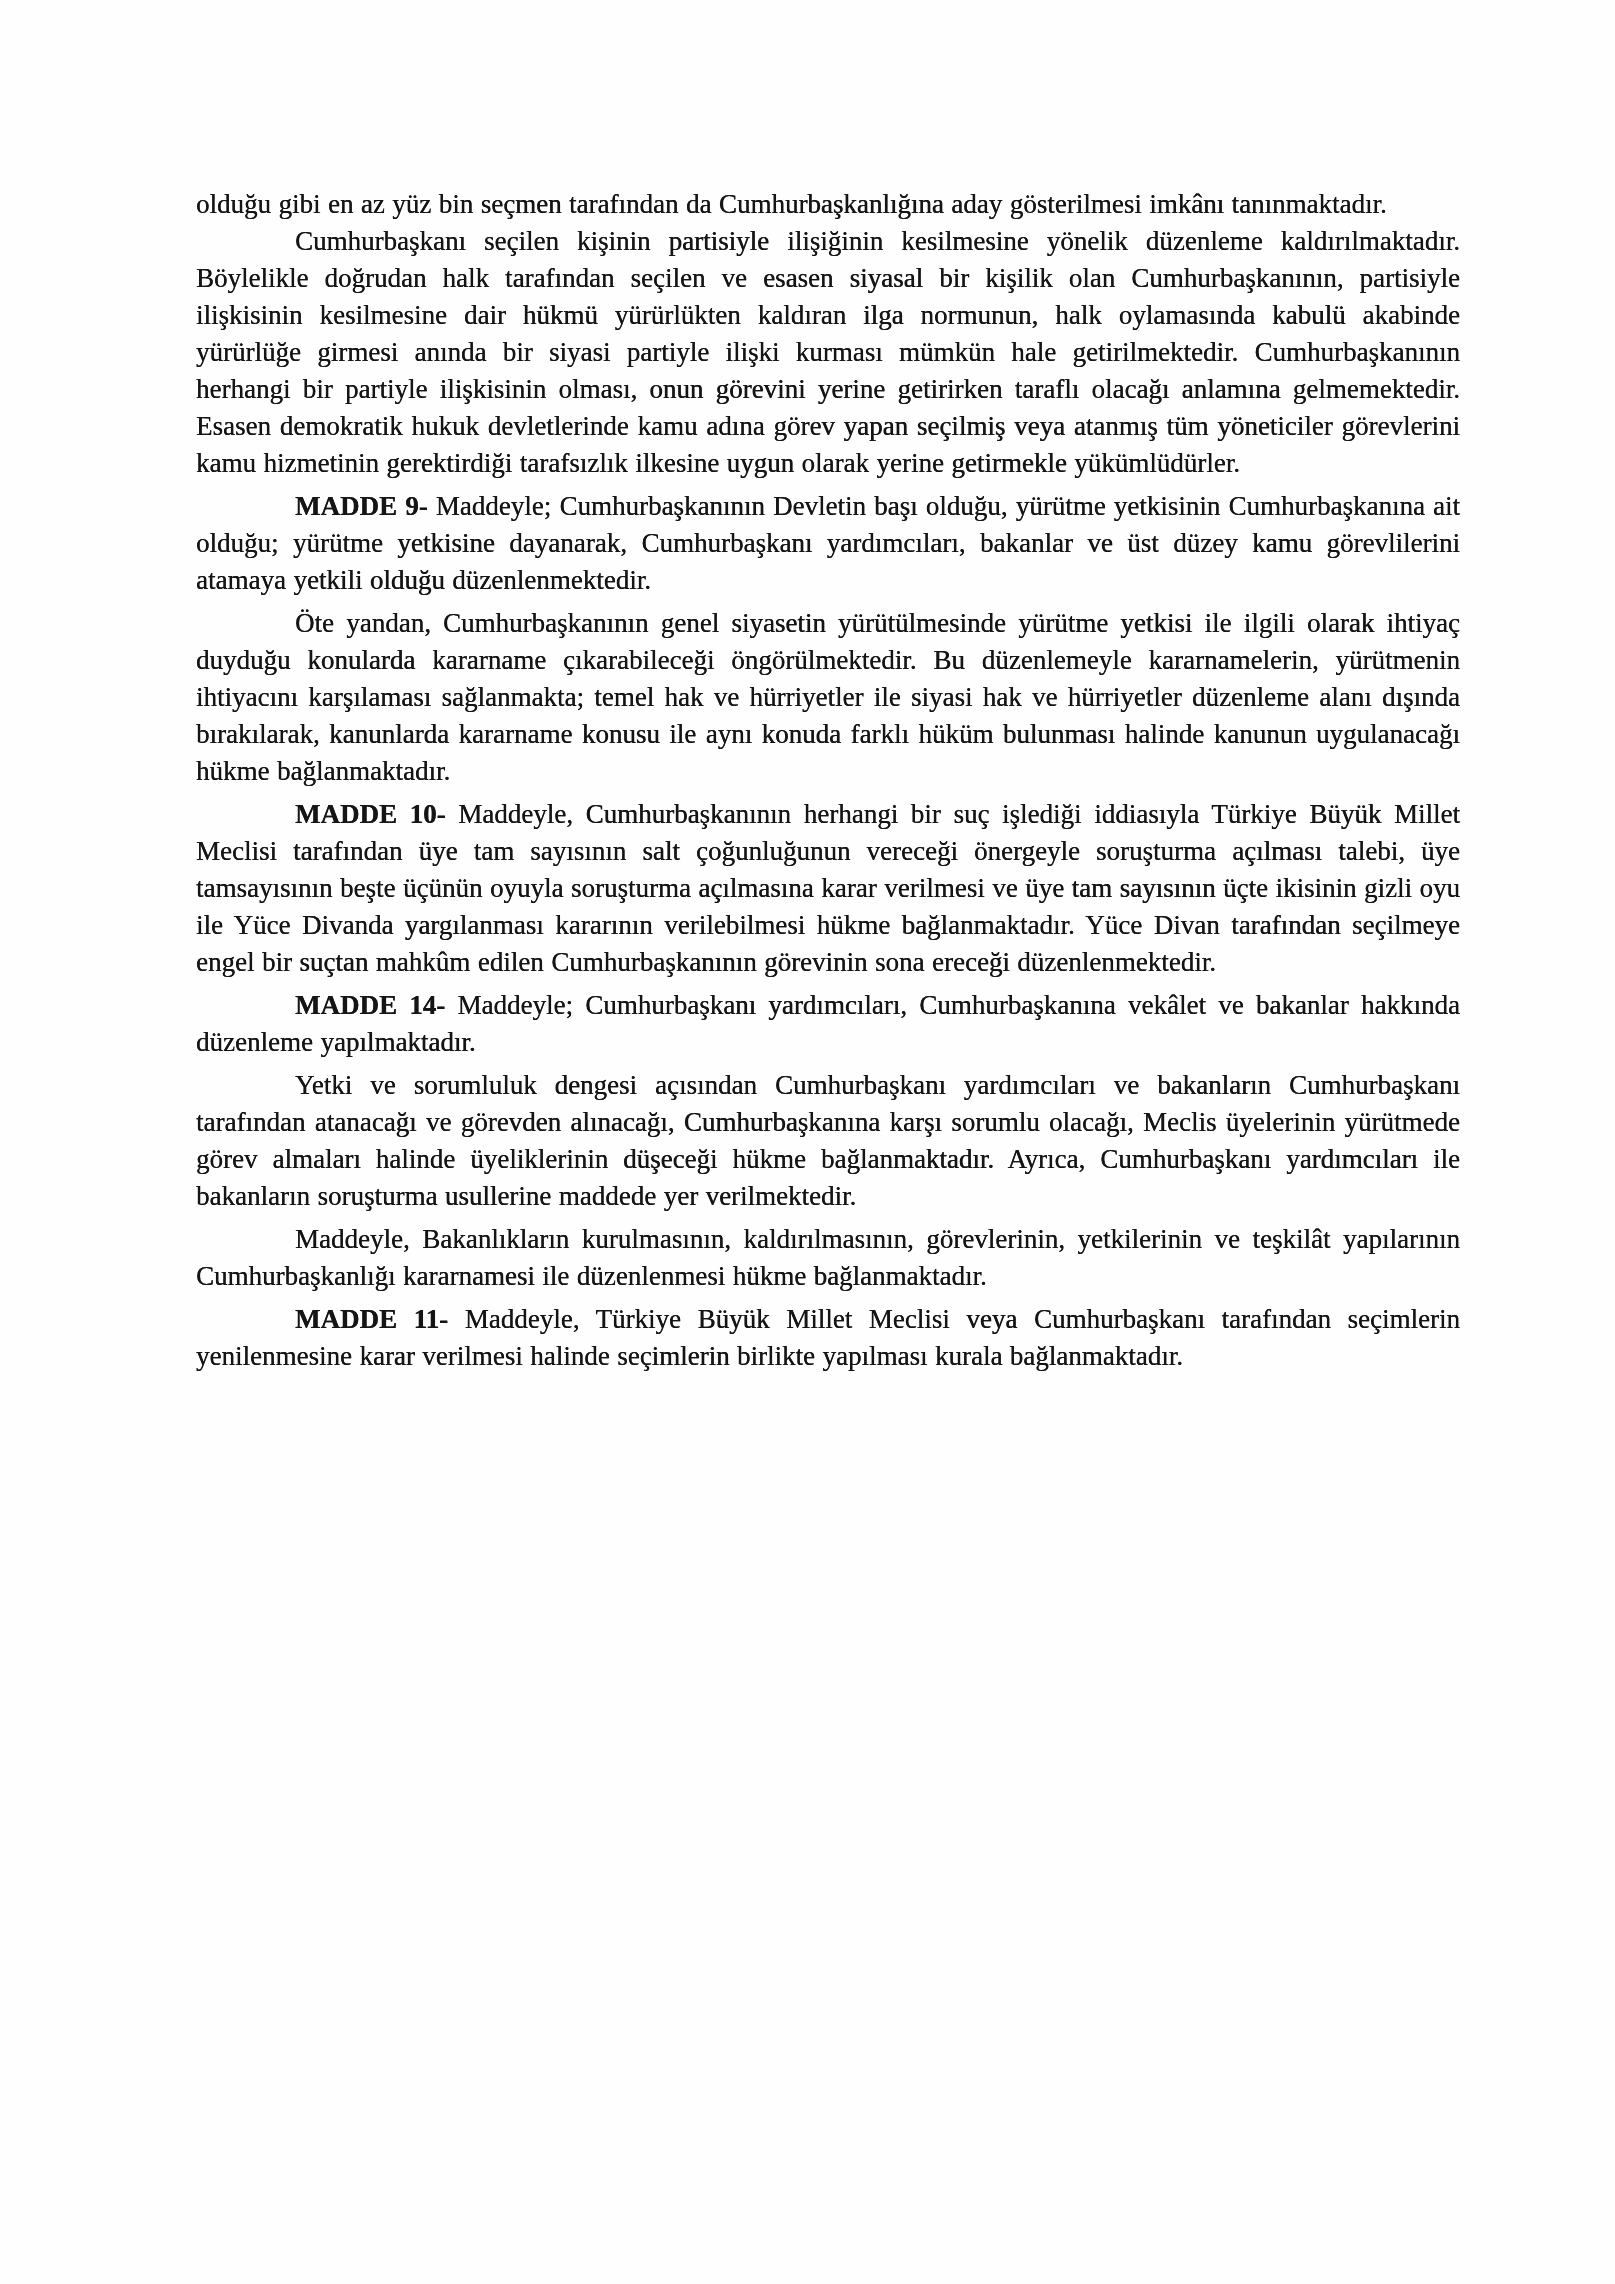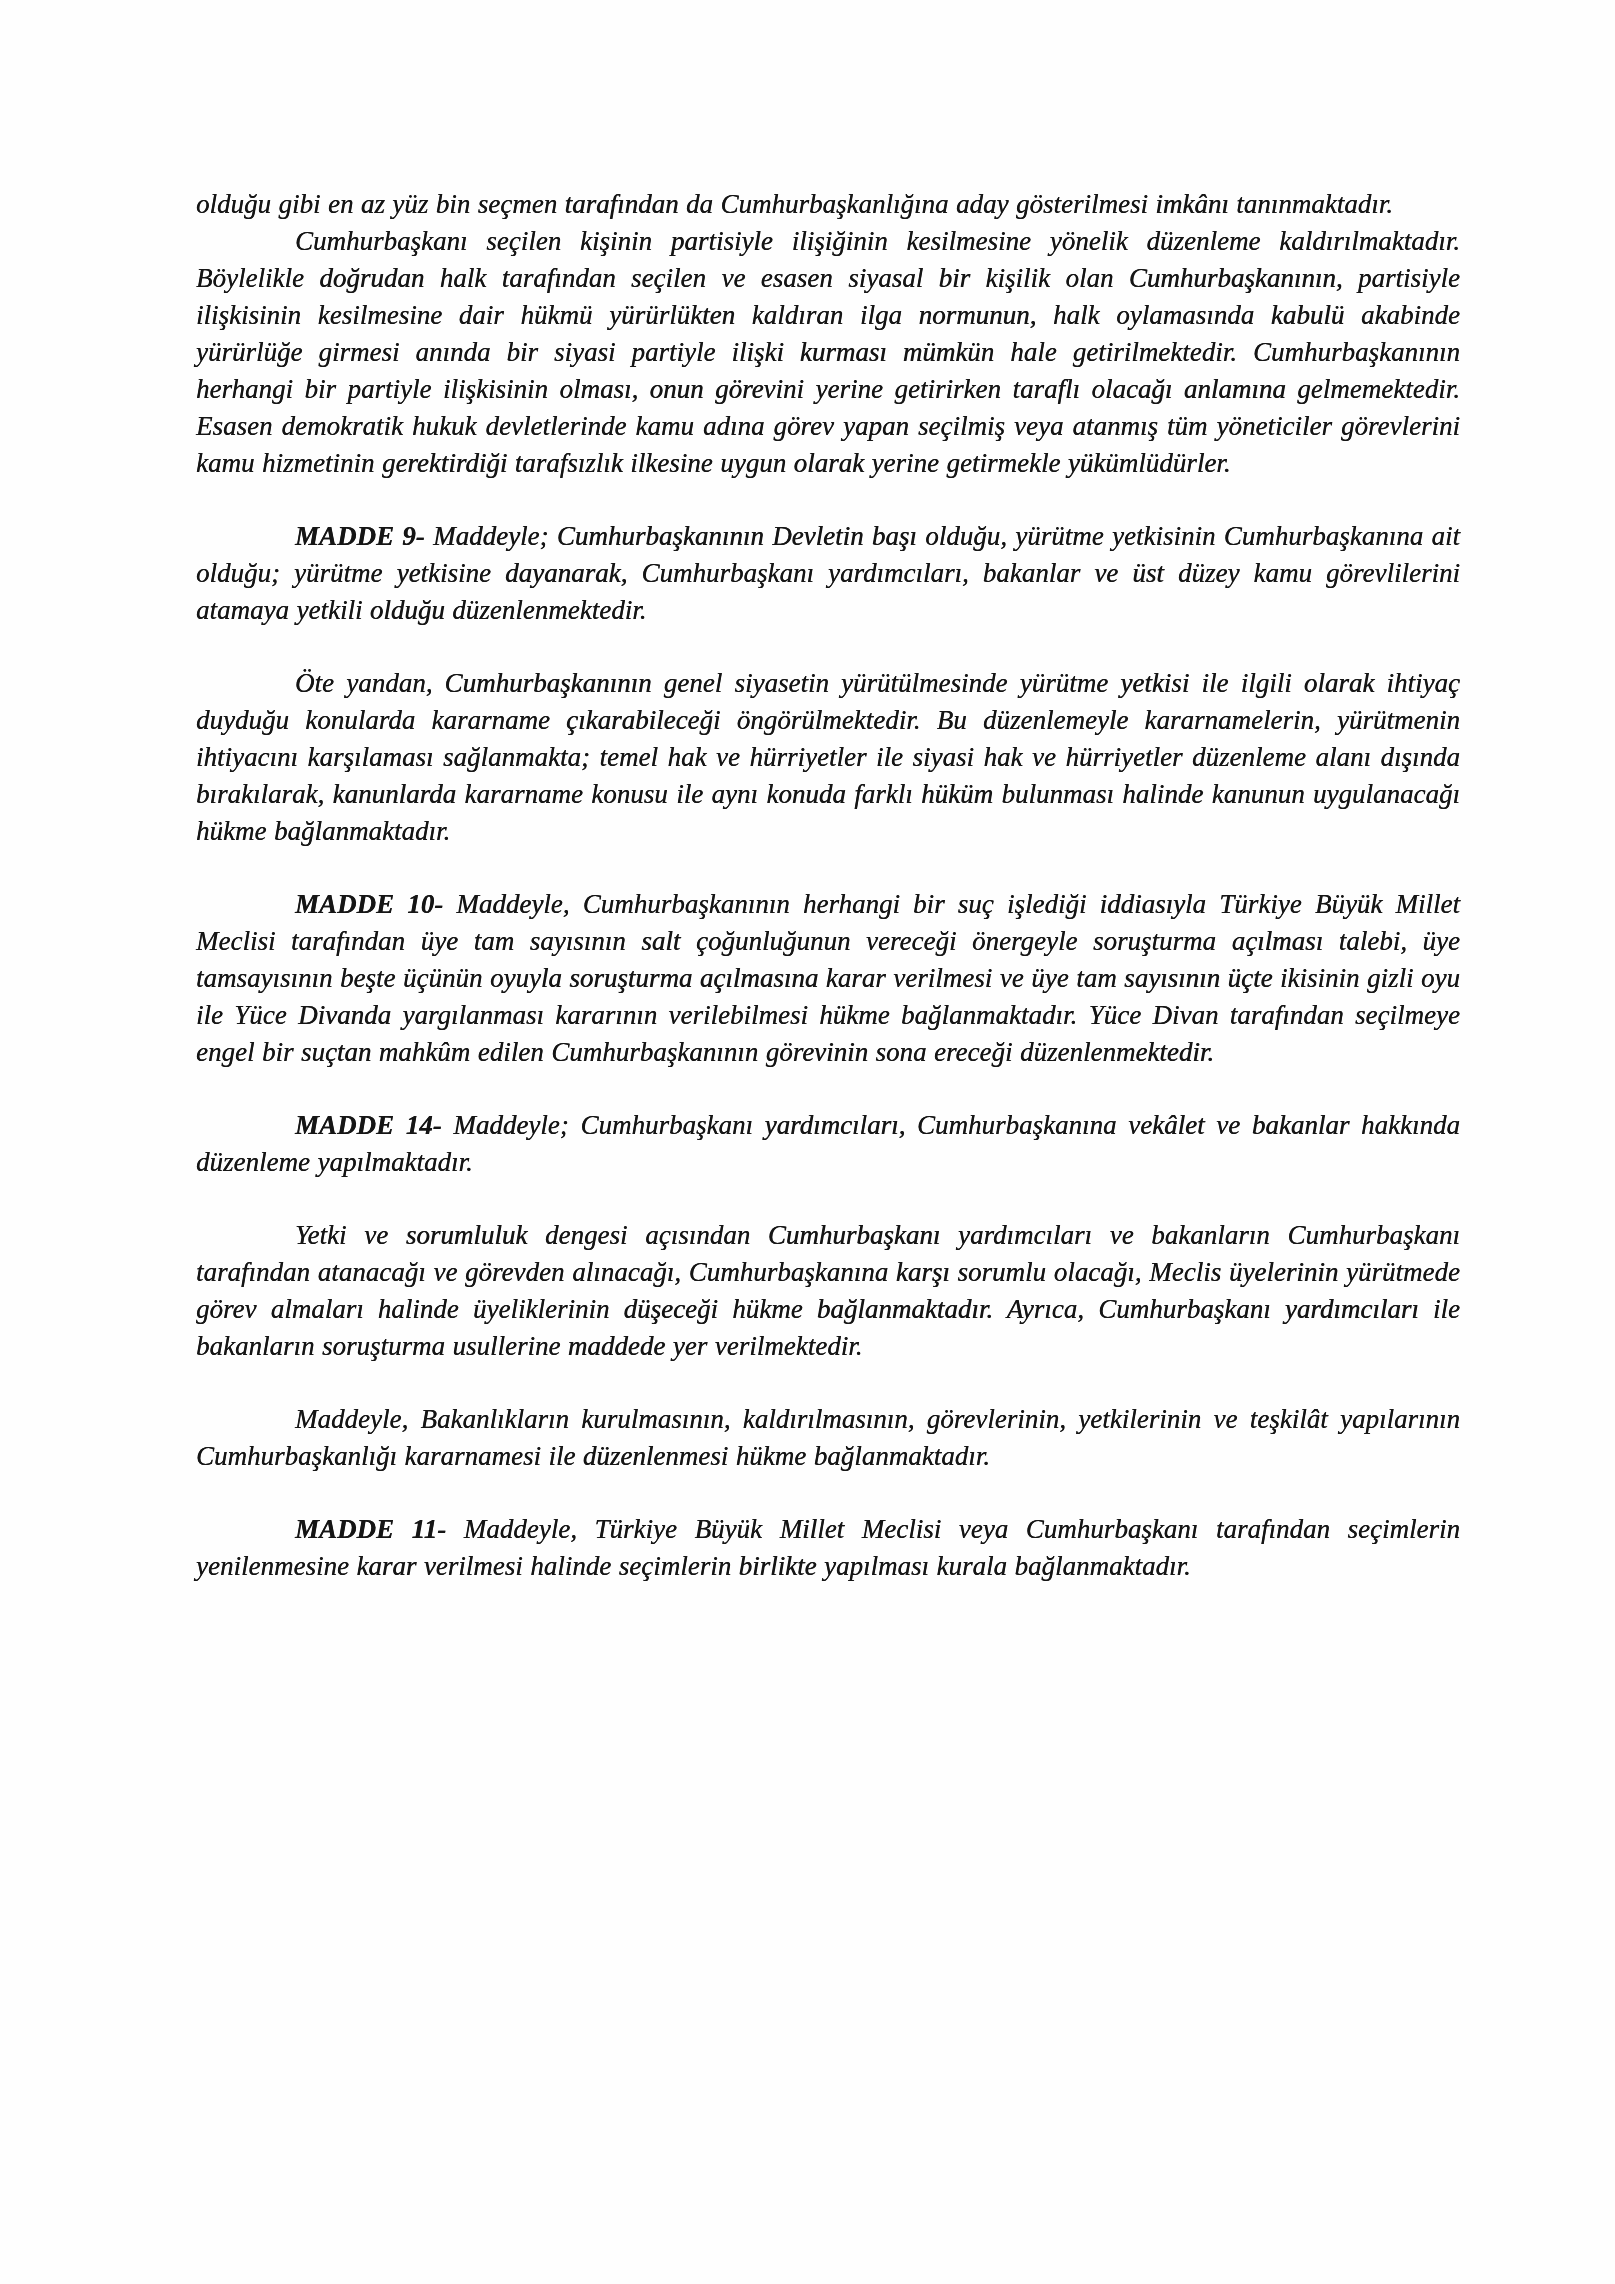--- a/index.html
+++ b/index.html
@@ -19,24 +19,23 @@
     overflow: hidden;
   }
   .para {
     margin: 0;
     font-size: 27px;
     line-height: 37px;
     text-align: justify;
     word-spacing: 0.7px;
     
     text-shadow: 0.3px 0 0 currentColor;
-    font-style: italic;
   }
   .indent { text-indent: 99px; }
-  .spaced { margin-top: 36px; }
+  .spaced { margin-top: 6px; }
   .madde  { font-weight: bold; }
 </style>
 </head>
 <body>
 
 <div class="page">
 
   <p class="para"><span>olduğu gibi en az yüz bin seçmen tarafından da Cumhurbaşkanlığına aday gösterilmesi imkânı tanınmaktadır.</span></p>
 
 

